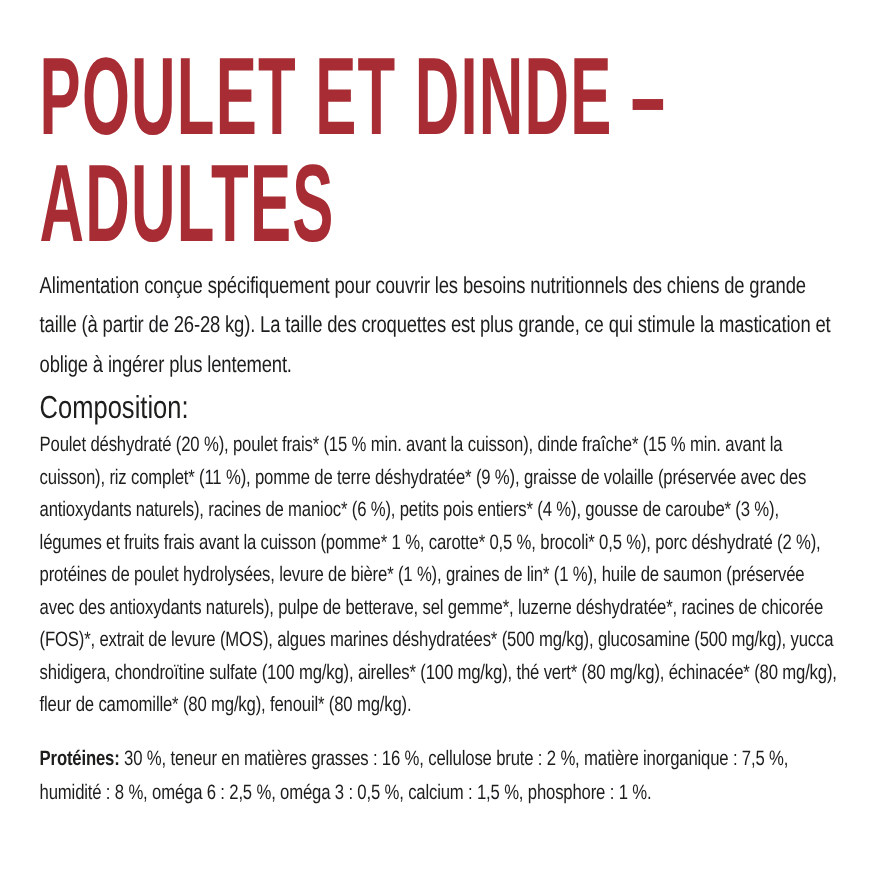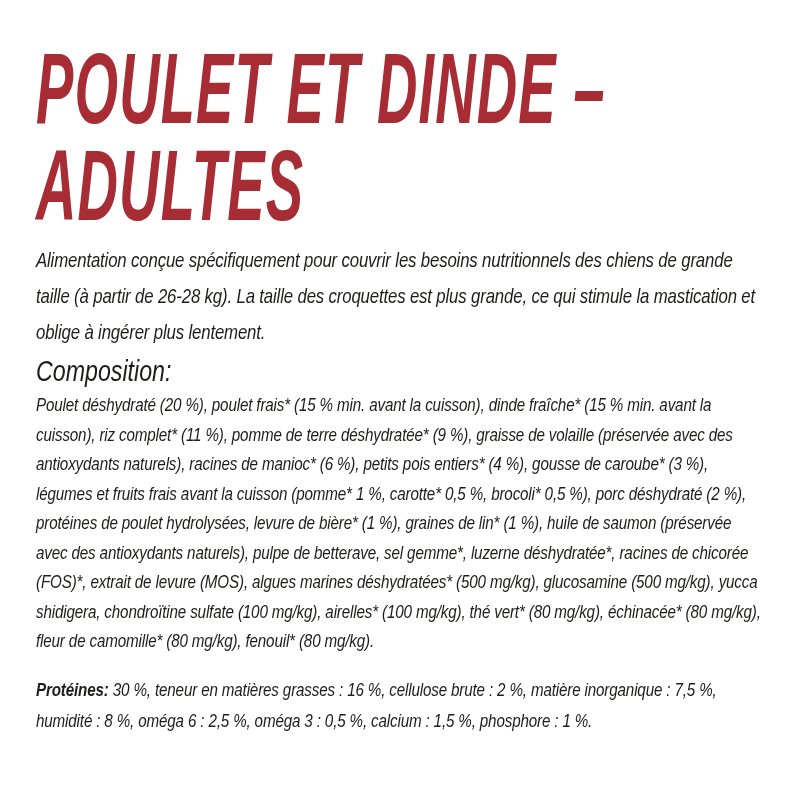--- a/index.html
+++ b/index.html
@@ -15,21 +15,20 @@
     font-family: "Liberation Sans", sans-serif;
     color: var(--ink);
     overflow: hidden;
   }
   .page {
     width: 800px;
     height: 800px;
     padding: 40px 34px 0 36px;
     background: var(--paper);
     overflow: hidden;
-    font-style: italic;
   }
   
   .title {
     color: var(--accent);
     font-weight: 700;
     font-size: 100px;
     line-height: 97px;
     letter-spacing: 2px;
     width: 1320px;
     transform: scaleX(0.56);

